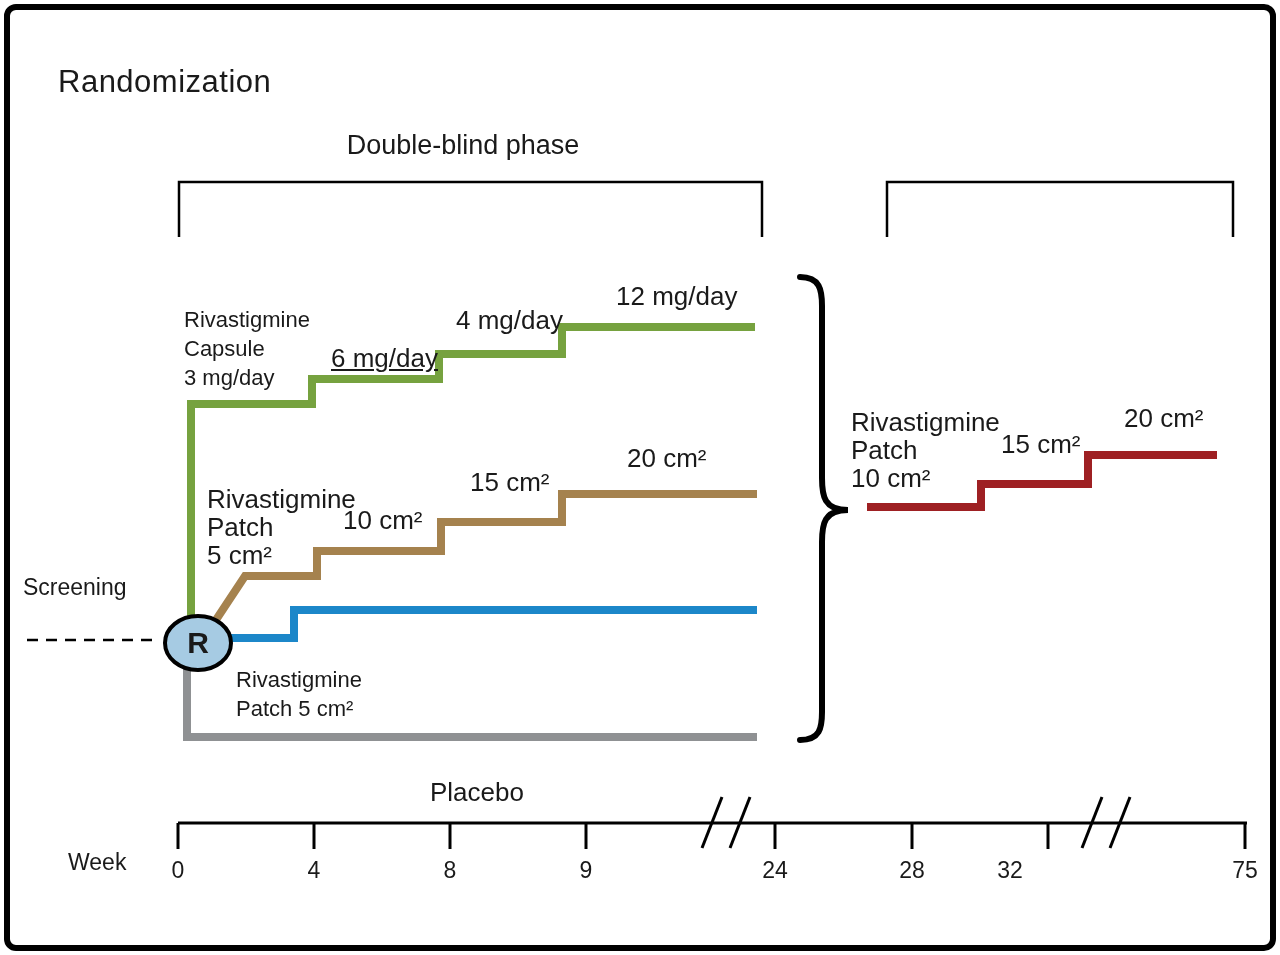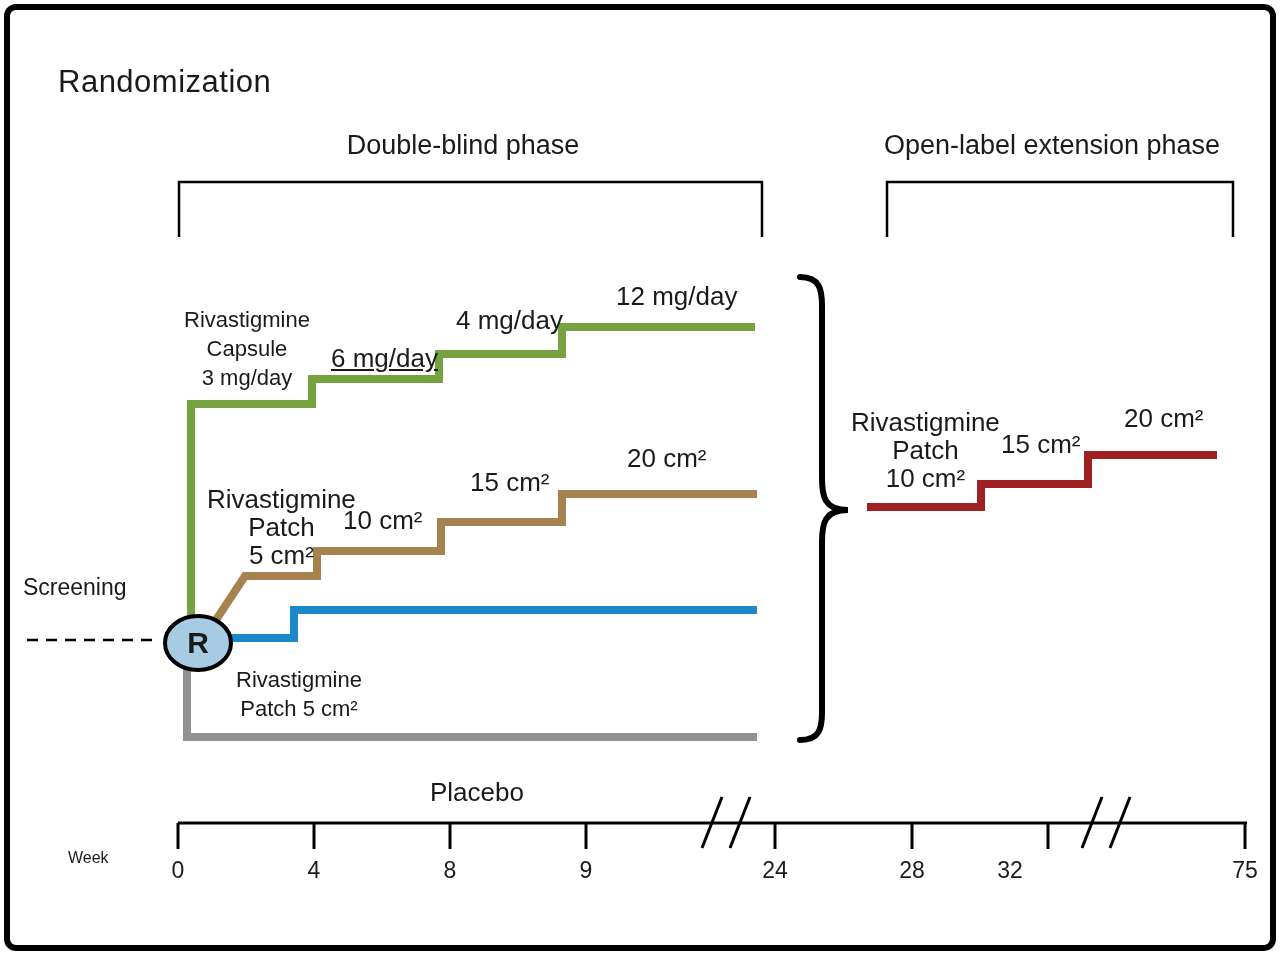--- a/index.html
+++ b/index.html
@@ -2,27 +2,27 @@
 <html><head>
 <meta charset="utf-8">
 <style>
   html,body{margin:0;padding:0;background:#fff;}
   #stage{
     position:relative;width:1280px;height:955px;background:#ffffff;
     font-family:"Liberation Sans","DejaVu Sans",sans-serif;color:#1a1a1a;overflow:hidden;
   }
   .frame{position:absolute;inset:4px;border:6px solid #000;border-radius:12px;pointer-events:none;}
   svg.layer{position:absolute;left:0;top:0;width:1280px;height:955px;}
-  .txt{position:absolute;white-space:nowrap;color:#1a1a1a;text-align:center;}
+  .txt{position:absolute;white-space:nowrap;color:#1a1a1a;}
   .title{font-size:31px;letter-spacing:.5px;}
   .phase{font-size:27px;text-align:center;}
   .lbl{font-size:26px;line-height:28px;}
   .lbl29{font-size:22px;line-height:29px;}
   .tick-num{font-size:23px;text-align:center;width:60px;}
-  .week{font-size:16px;}
+  .week{font-size:23px;}
   .screening{font-size:23px;}
   .rletter{font-size:30px;font-weight:bold;text-align:center;width:66px;}
 </style>
 </head>
 <body>
 
 <div id="stage">
 
   <div class="frame"></div>
 
@@ -58,21 +58,20 @@
       <path d="M1082,848 L1102,797"></path>
       <path d="M1110,848 L1130,797"></path>
     </g>
 
     <ellipse cx="198" cy="643" rx="33" ry="27" stroke="#000" stroke-width="4" fill="#a6cbe3"></ellipse>
   </svg>
 
   <div class="txt title" style="left:58px;top:64px;">Randomization</div>
 
   <div class="txt phase" style="left:279px;top:130px;width:368px;">Double-blind phase</div>
-  <div class="txt phase" style="left:852px;top:130px;width:400px;">Open-label extension phase</div>
 
   <div class="txt lbl29" style="left:184px;top:305px;">
     <div>Rivastigmine</div>
     <div>Capsule</div>
     <div>3 mg/day</div>
   </div>
   <div class="txt lbl" style="left:331px;top:344px;text-decoration:underline;">6 mg/day</div>
   <div class="txt lbl" style="left:456px;top:306px;">4 mg/day</div>
   <div class="txt lbl" style="left:616px;top:282px;">12 mg/day</div>
 

